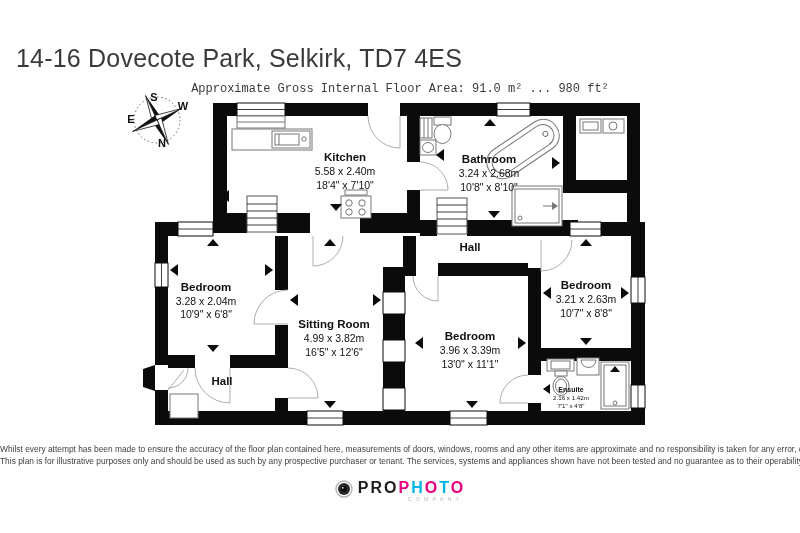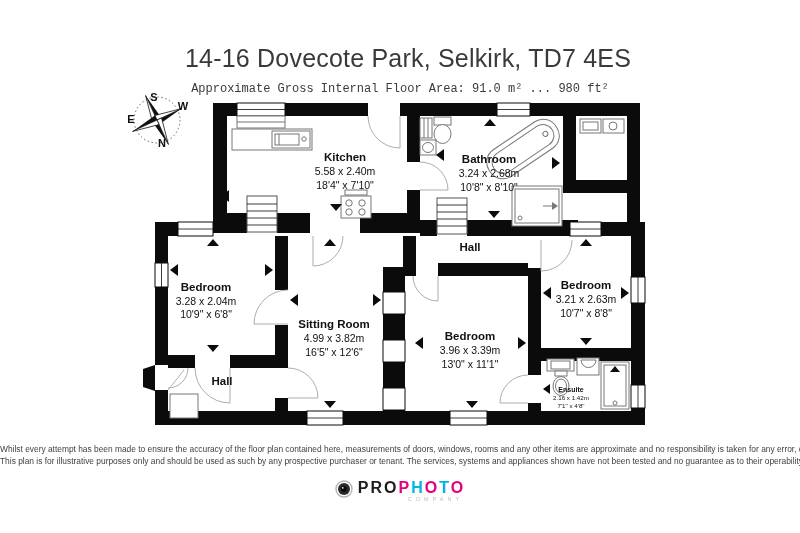--- a/index.html
+++ b/index.html
@@ -1,18 +1,18 @@
 <!DOCTYPE html>
 <html><head>
 <meta charset="utf-8">
 <style>
   html,body{margin:0;padding:0;background:#fff;}
   .canvas{position:relative;width:800px;height:533px;background:#fff;
           font-family:"Liberation Sans",sans-serif;overflow:hidden;}
-  .title{position:absolute;top:44px;left:16px;right:0;text-align:center;
+  .title{position:absolute;top:44px;left:16px;right:0;
          font-size:25px;font-weight:400;color:#3a3a3a;letter-spacing:.2px;}
   .subtitle{position:absolute;top:82px;left:0;right:0;text-align:center;
             font-size:12px;color:#3a3a3a;font-family:Liberation Mono, monospace;}
   .plan-svg{position:absolute;left:0;top:0;}
   .w{fill:#0b0b0b;}
   .fx{fill:#fff;stroke:#777;stroke-width:1;}
   .fx2{fill:none;stroke:#777;stroke-width:1;}
   .arc{fill:none;stroke:#adadad;stroke-width:1;}
   .leaf{stroke:#adadad;stroke-width:1;}
   .win{fill:#fff;stroke:#0b0b0b;stroke-width:1;}

